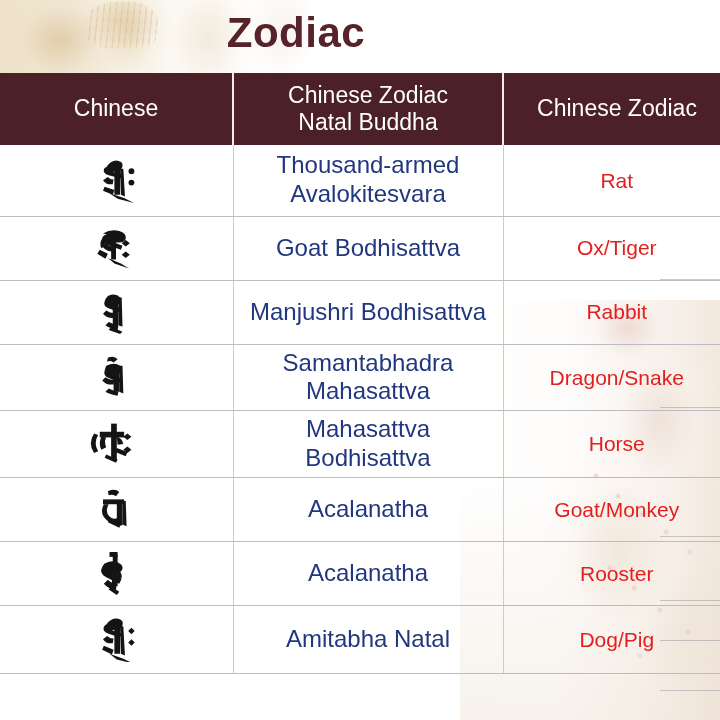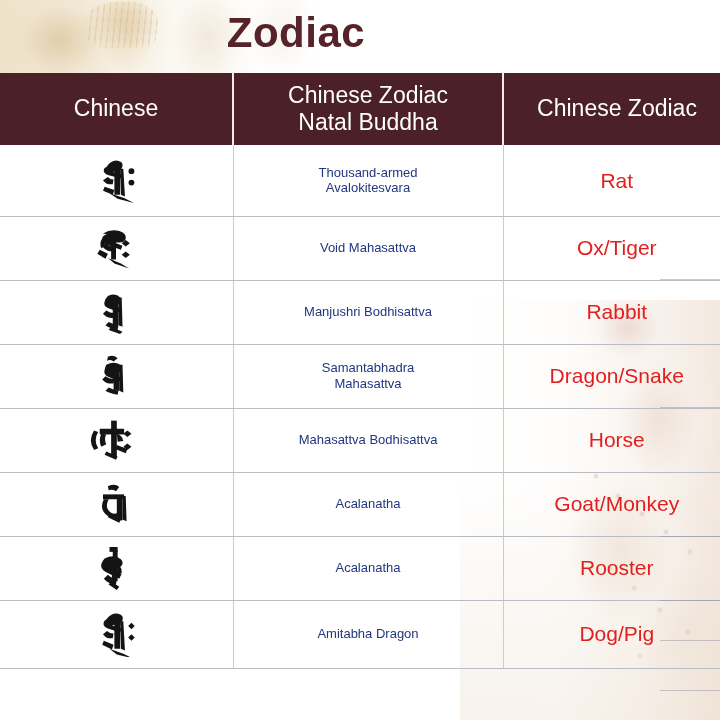--- a/index.html
+++ b/index.html
@@ -136,21 +136,21 @@
     padding: 4px 8px;
     box-sizing: border-box;
   }
   #zodiac-table tbody td:last-child { border-right: none; }
   #zodiac-table tbody tr { height: 64px; }
   #zodiac-table tbody tr:first-child { height: 71px; }
   #zodiac-table tbody tr:last-child { height: 68px; }
 
   .cell-buddha {
     color: #21377f;
-    font-size: 13px;
+    font-size: 24px;
     line-height: 1.2;
   }
   .cell-zodiac {
     color: #e11f1f;
     font-size: 21px;
     line-height: 1.2;
   }
   .cell-mantra {
     color: #111111;
   }
@@ -228,21 +228,21 @@
         <path d="M26 16 h6 v30 h-6z"></path>
         <path d="M33 14 q5 2 6 8 l-5 2z"></path>
         <path d="M19 26 q6 5 12 4 l0 6 q-10 1-15-5z"></path>
         <path d="M15 20 q-4 6-1 12 l5-3 q-2-5 0-8z"></path>
         <path d="M12 34 l10 5 l-3 6 l-10-6z"></path>
         <path d="M22 44 l16 7 l10 6 l-18-6z"></path>
         <path d="M44 22 l5 4 l-5 4 l-5-4z"></path>
         <path d="M44 36 l5 4 l-5 4 l-5-4z"></path>
       </g>
     </svg></span></td>
-          <td class="cell-buddha"><span>Void Mahasattva</span></td>
+          <td class="cell-buddha"><span>Goat Bodhisattva</span></td>
           <td class="cell-zodiac">Ox/Tiger</td>
         </tr>
         <tr>
           <td class="cell-mantra"><span class="mantra-glyph">
     <svg viewBox="0 0 64 60" width="52" height="49" aria-hidden="true">
       <g fill="#141414">
         <path d="M22 12 q10-4 15 2 q3 5-2 8 l-6 3 l9 2 l-2 5 l-14-5 q-6-3-4-8 q1-4 4-7z"></path>
         <path d="M28 14 h7 v34 h-7z"></path>
         <path d="M35 14 h4 l1 36 l-5-2z"></path>
         <path d="M20 30 q6 4 11 3 l-1 6 q-9 1-14-5z"></path>
@@ -324,21 +324,21 @@
         <path d="M20 14 q7-9 15-7 q7 2 5 8 q-2 5-8 5 l-5 1 l12 4 l-2 5 l-15-5 q-7-3-5-8 q1-2 3-3z"></path>
         <path d="M30 16 h7 v34 h-7z"></path>
         <path d="M37 16 h4 l2 36 l-5-2z"></path>
         <path d="M21 28 q5 4 8 3 l-1 6 q-8 1-12-5z"></path>
         <path d="M17 40 l12 5 l-2 6 l-12-6z"></path>
         <path d="M24 50 l17 6 l12 6 l-20-5z"></path>
         <path d="M51 18 l4 4 l-4 4 l-4-4z"></path>
         <path d="M51 32 l4 4 l-4 4 l-4-4z"></path>
       </g>
     </svg></span></td>
-          <td class="cell-buddha"><span>Amitabha Dragon</span></td>
+          <td class="cell-buddha"><span>Amitabha Natal</span></td>
           <td class="cell-zodiac">Dog/Pig</td>
         </tr>
       </tbody>
   </table>
 
   <div class="rule-extend" style="top:279px"></div>
   <div class="rule-extend" style="top:407px"></div>
   <div class="rule-extend" style="top:536px"></div>
   <div class="rule-extend" style="top:600px"></div>
   <div class="rule-extend" style="top:640px"></div>

